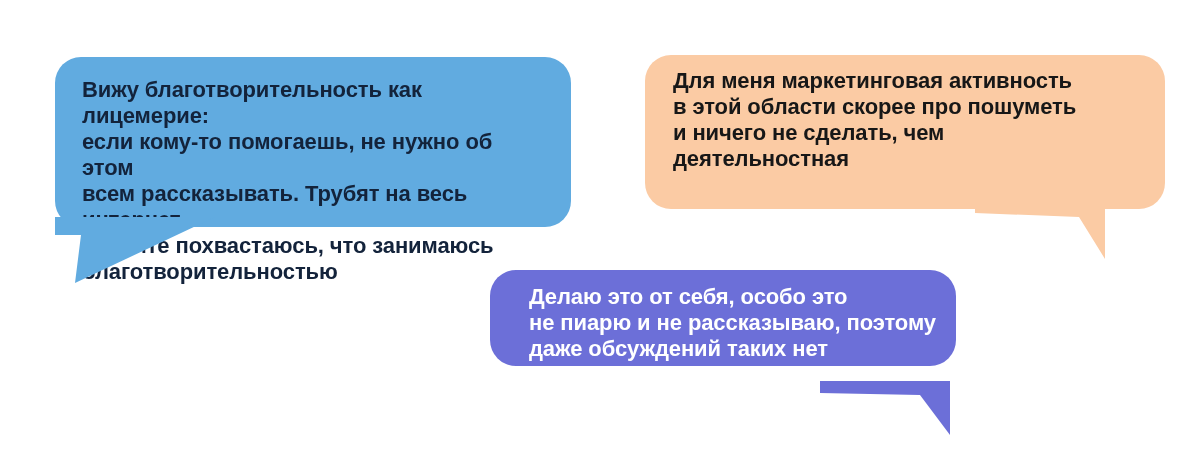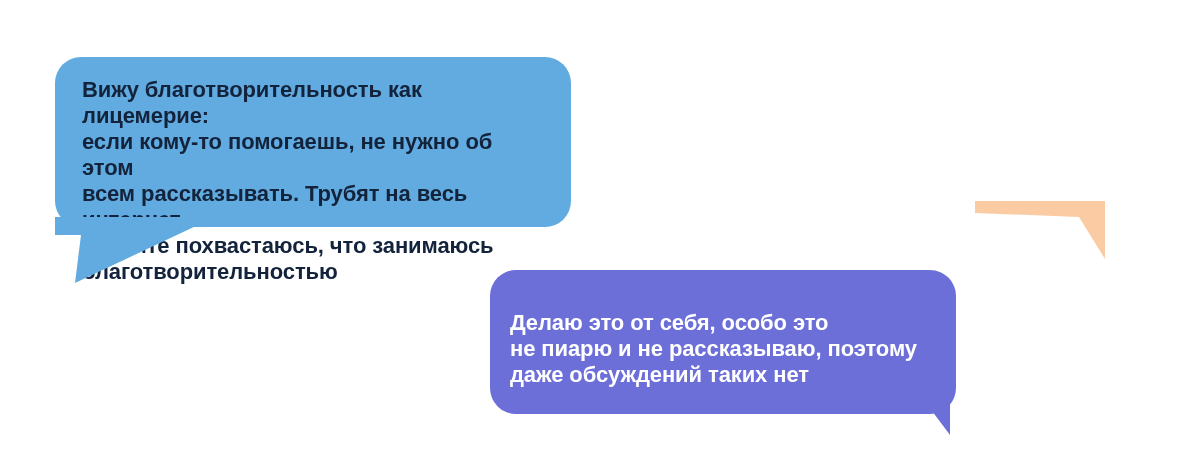--- a/index.html
+++ b/index.html
@@ -97,24 +97,23 @@
   }
 
   
   #bubble-personal {
     left: 490px;
     top: 270px;
     width: 466px;
     height: 157px;
   }
   #bubble-personal .bubble-body {
-    height: 144px;
+    height: 96px;
     background: #6c6fd8;
-    padding: 14px 20px 0 20px;
-    align-items: center;
+    padding: 14px 20px 0 39px;
   }
   #bubble-personal .bubble-text {
     color: #ffffff;
   }
   #bubble-personal .bubble-tail {
     left: 330px;
     top: 111px;
     width: 130px;
     height: 56px;
   }
@@ -131,20 +130,26 @@
 всем рассказывать. Трубят на весь интернет,
 давайте похвастаюсь, что занимаюсь
 благотворительностью</p>
     </div>
     <svg class="bubble-tail" viewBox="0 0 160 70" preserveAspectRatio="none">
       <polygon points="0,0 160,0 20,66 26,18 0,18" fill="#61abe0"></polygon>
     </svg>
   </div>
 
   <div class="bubble" id="bubble-marketing">
+    <div class="bubble-body" style="background: rgb(251, 203, 164);">
+      <p class="bubble-text" style="color: rgb(23, 23, 23);">Для меня маркетинговая активность
+в этой области скорее про пошуметь
+и ничего не сделать, чем
+деятельностная</p>
+    </div>
     <svg class="bubble-tail" viewBox="0 0 130 62" preserveAspectRatio="none">
       <polygon points="0,0 130,0 130,58 104,16 0,12" fill="#fbcba4"></polygon>
     </svg>
   </div>
 
   <div class="bubble" id="bubble-personal">
     <div class="bubble-body" style="background: rgb(108, 111, 216);">
       <p class="bubble-text" style="color: rgb(255, 255, 255);">Делаю это от себя, особо это
 не пиарю и не рассказываю, поэтому
 даже обсуждений таких нет</p>

